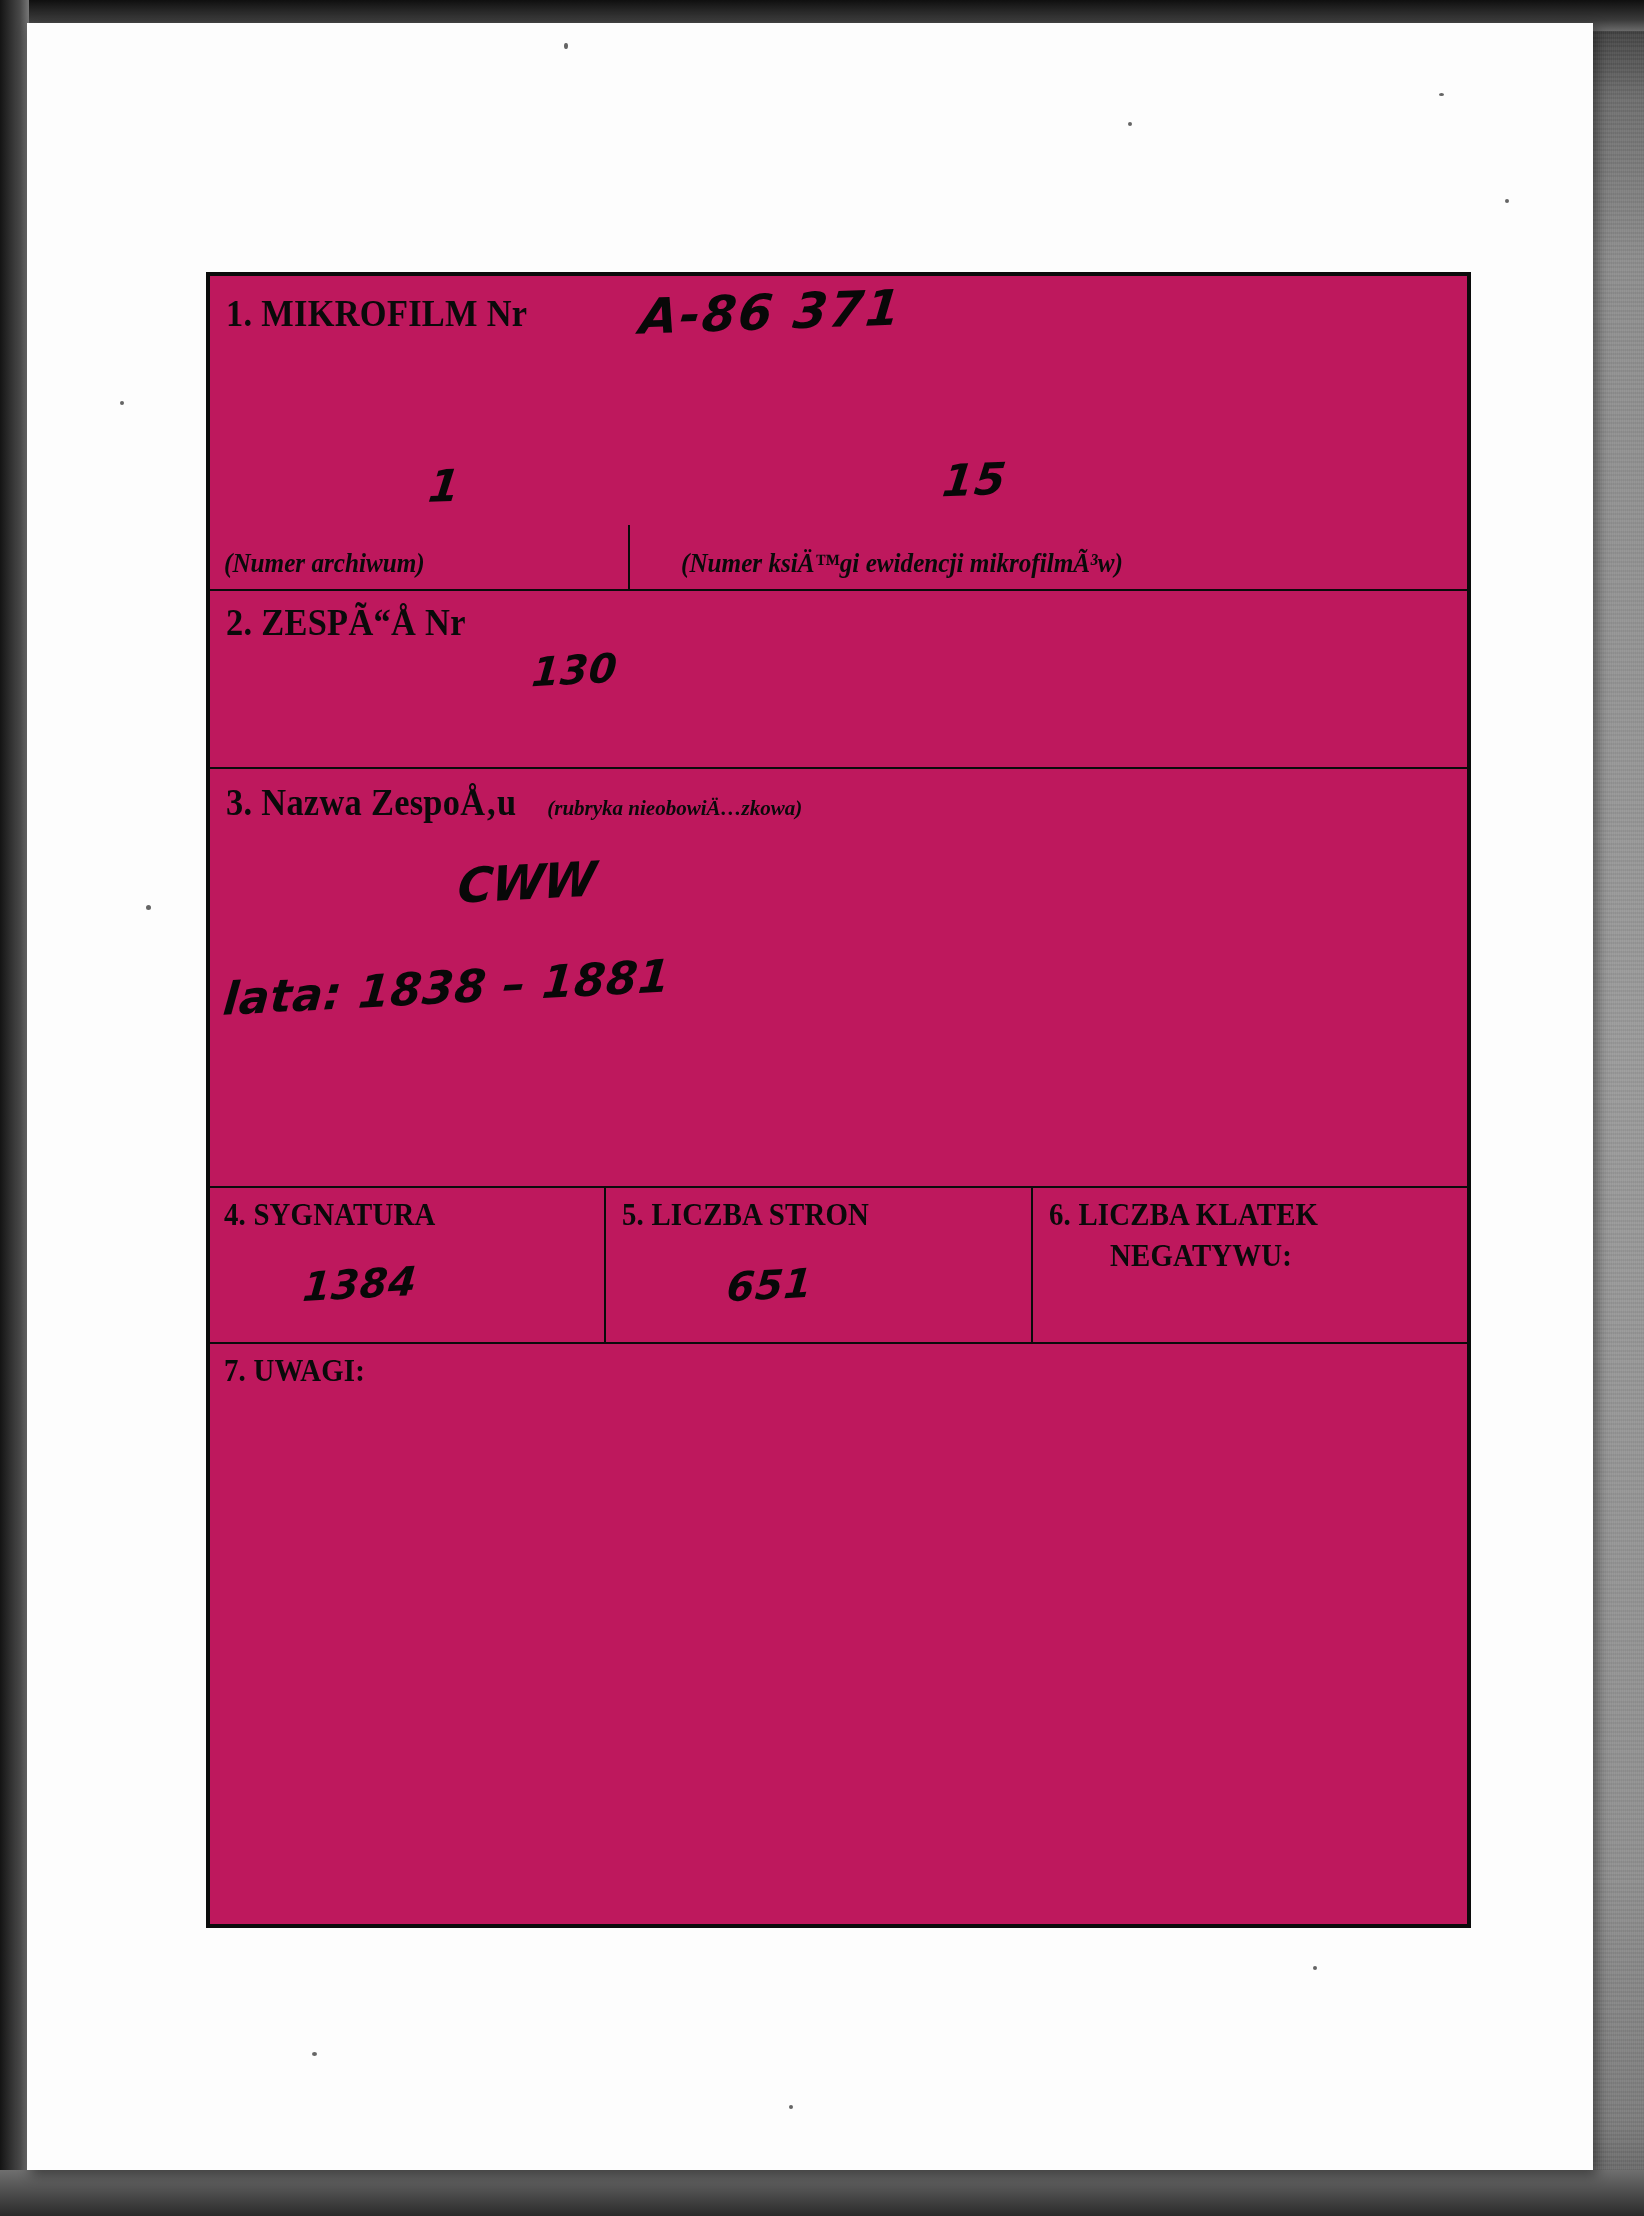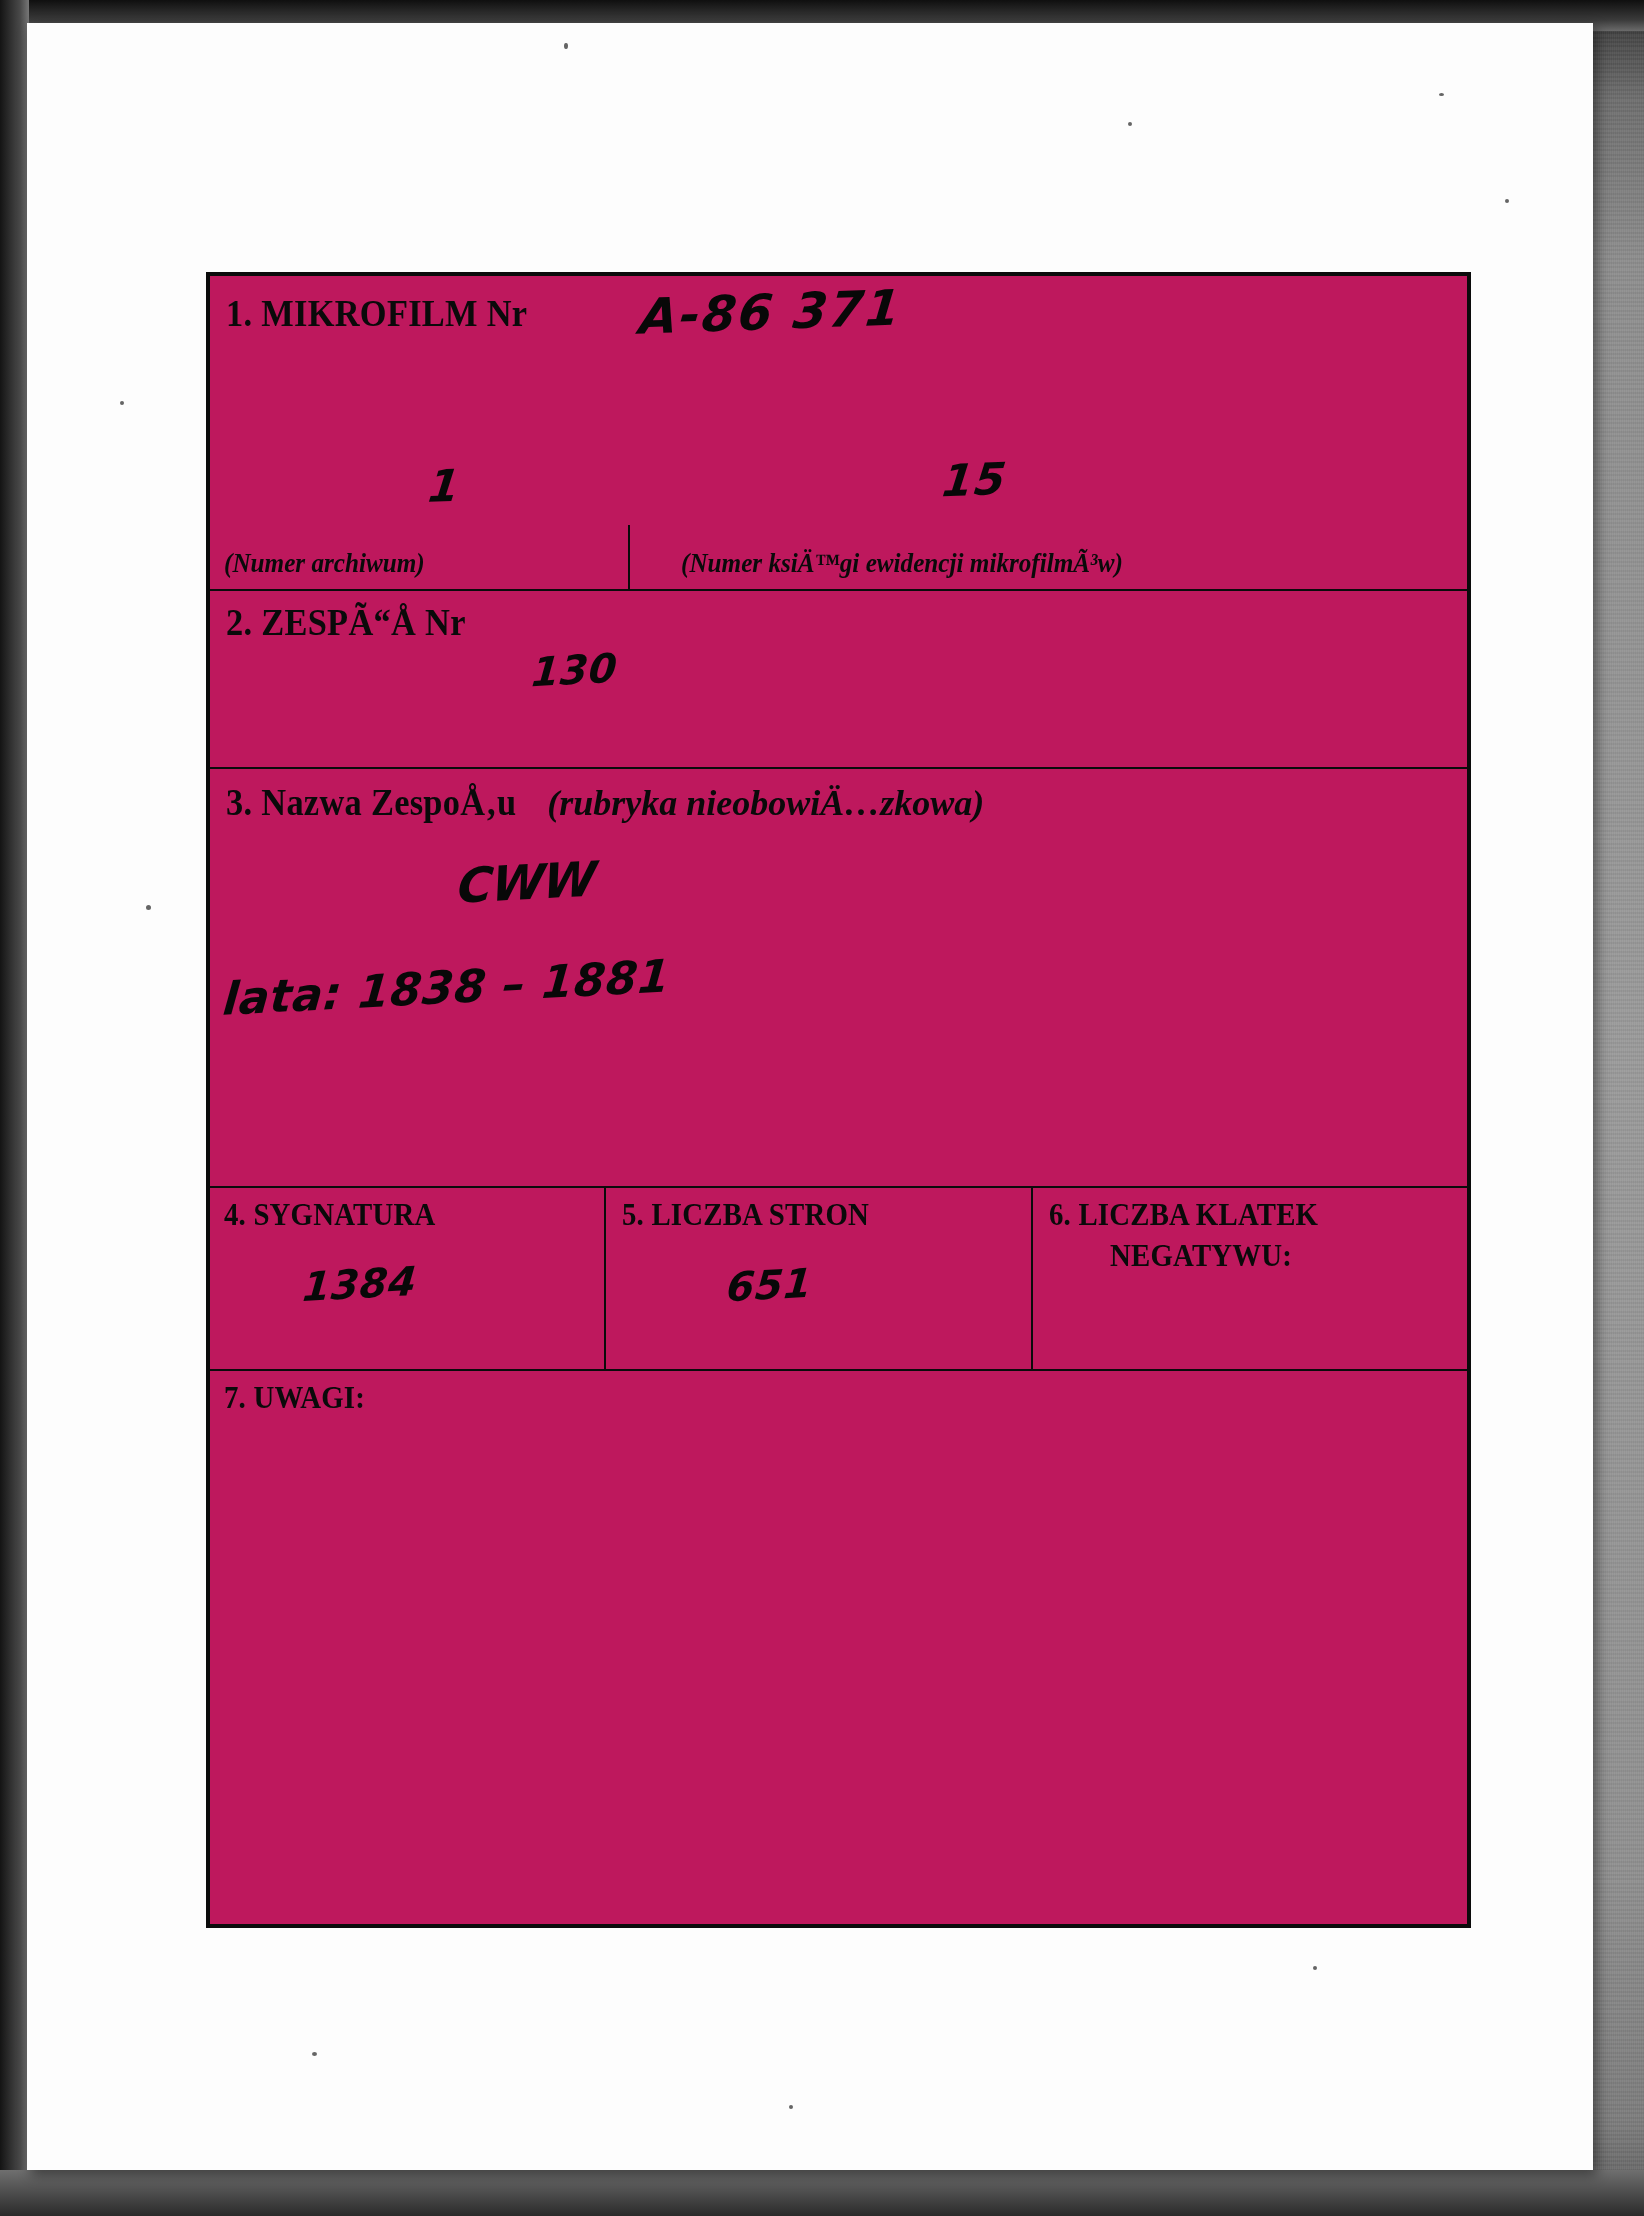--- a/index.html
+++ b/index.html
@@ -109,21 +109,21 @@
     font-size: 26.5px;
     color: #0a0a0a;
     transform: scaleX(.95);
     transform-origin: left center;
     white-space: nowrap;
   }
   .note-italic-inline {
     font-family: "Liberation Serif", serif;
     font-style: italic;
     font-weight: bold;
-    font-size: 36px;
+    font-size: 21px;
     color: #0a0a0a;
   }
   .foot-italic {
     font-family: "Liberation Serif", serif;
     font-style: italic;
     font-weight: bold;
     font-size: 25px;
     line-height: 41px;
     color: #0a0a0a;
     transform: scaleX(.97);
@@ -220,21 +220,21 @@
     <div class="row rule-bottom" style="height:419px;">
       <div class="abs" style="left:16px; top:12px; white-space:nowrap;">
         <span class="hdr" style="display:inline-block;">3. Nazwa ZespoÅ‚u</span><span class="note-italic-inline" style="margin-left:9.3px;">(rubryka nieobowiÄ…zkowa)</span>
       </div>
 
       <span class="hand hand-md" style="left:248px; top:85px; font-size:48px; letter-spacing:-1.3px;">CWW</span>
 
       <span class="hand hand-md" style="left:13.3px; top:192px; font-size:45px;">lata: 1838 – 1881</span>
     </div>
 
-    <div class="row rule-bottom-thin" style="height:183px;">
+    <div class="row rule-bottom-thin" style="height:156px;">
       <div class="col-sep" style="left:394px;"></div>
       <div class="col-sep" style="left:821px;"></div>
 
       <span class="hdr-sm abs" style="left:14.6px; top:9.3px;">4. SYGNATURA</span>
       <span class="hand hand-md" style="left:93px; top:73px;">1384</span>
 
       <span class="hdr-sm abs" style="left:412px; top:9.3px;">5. LICZBA  STRON</span>
       <span class="hand hand-md" style="left:517px; top:74px;">651</span>
 
       <span class="hdr-sm abs" style="left:839px; top:9.3px;">6. LICZBA  KLATEK</span>

